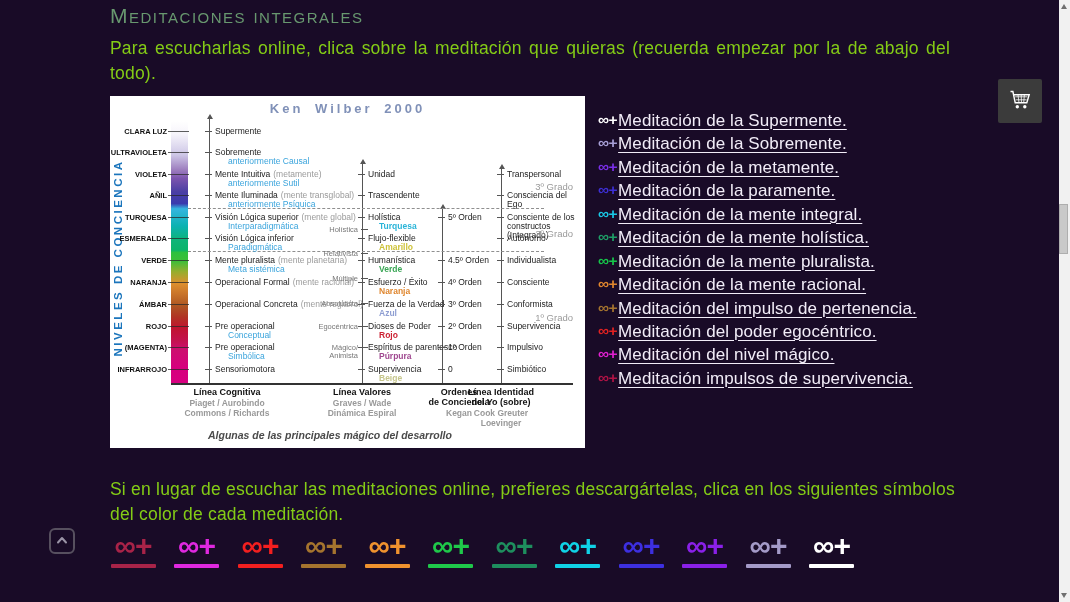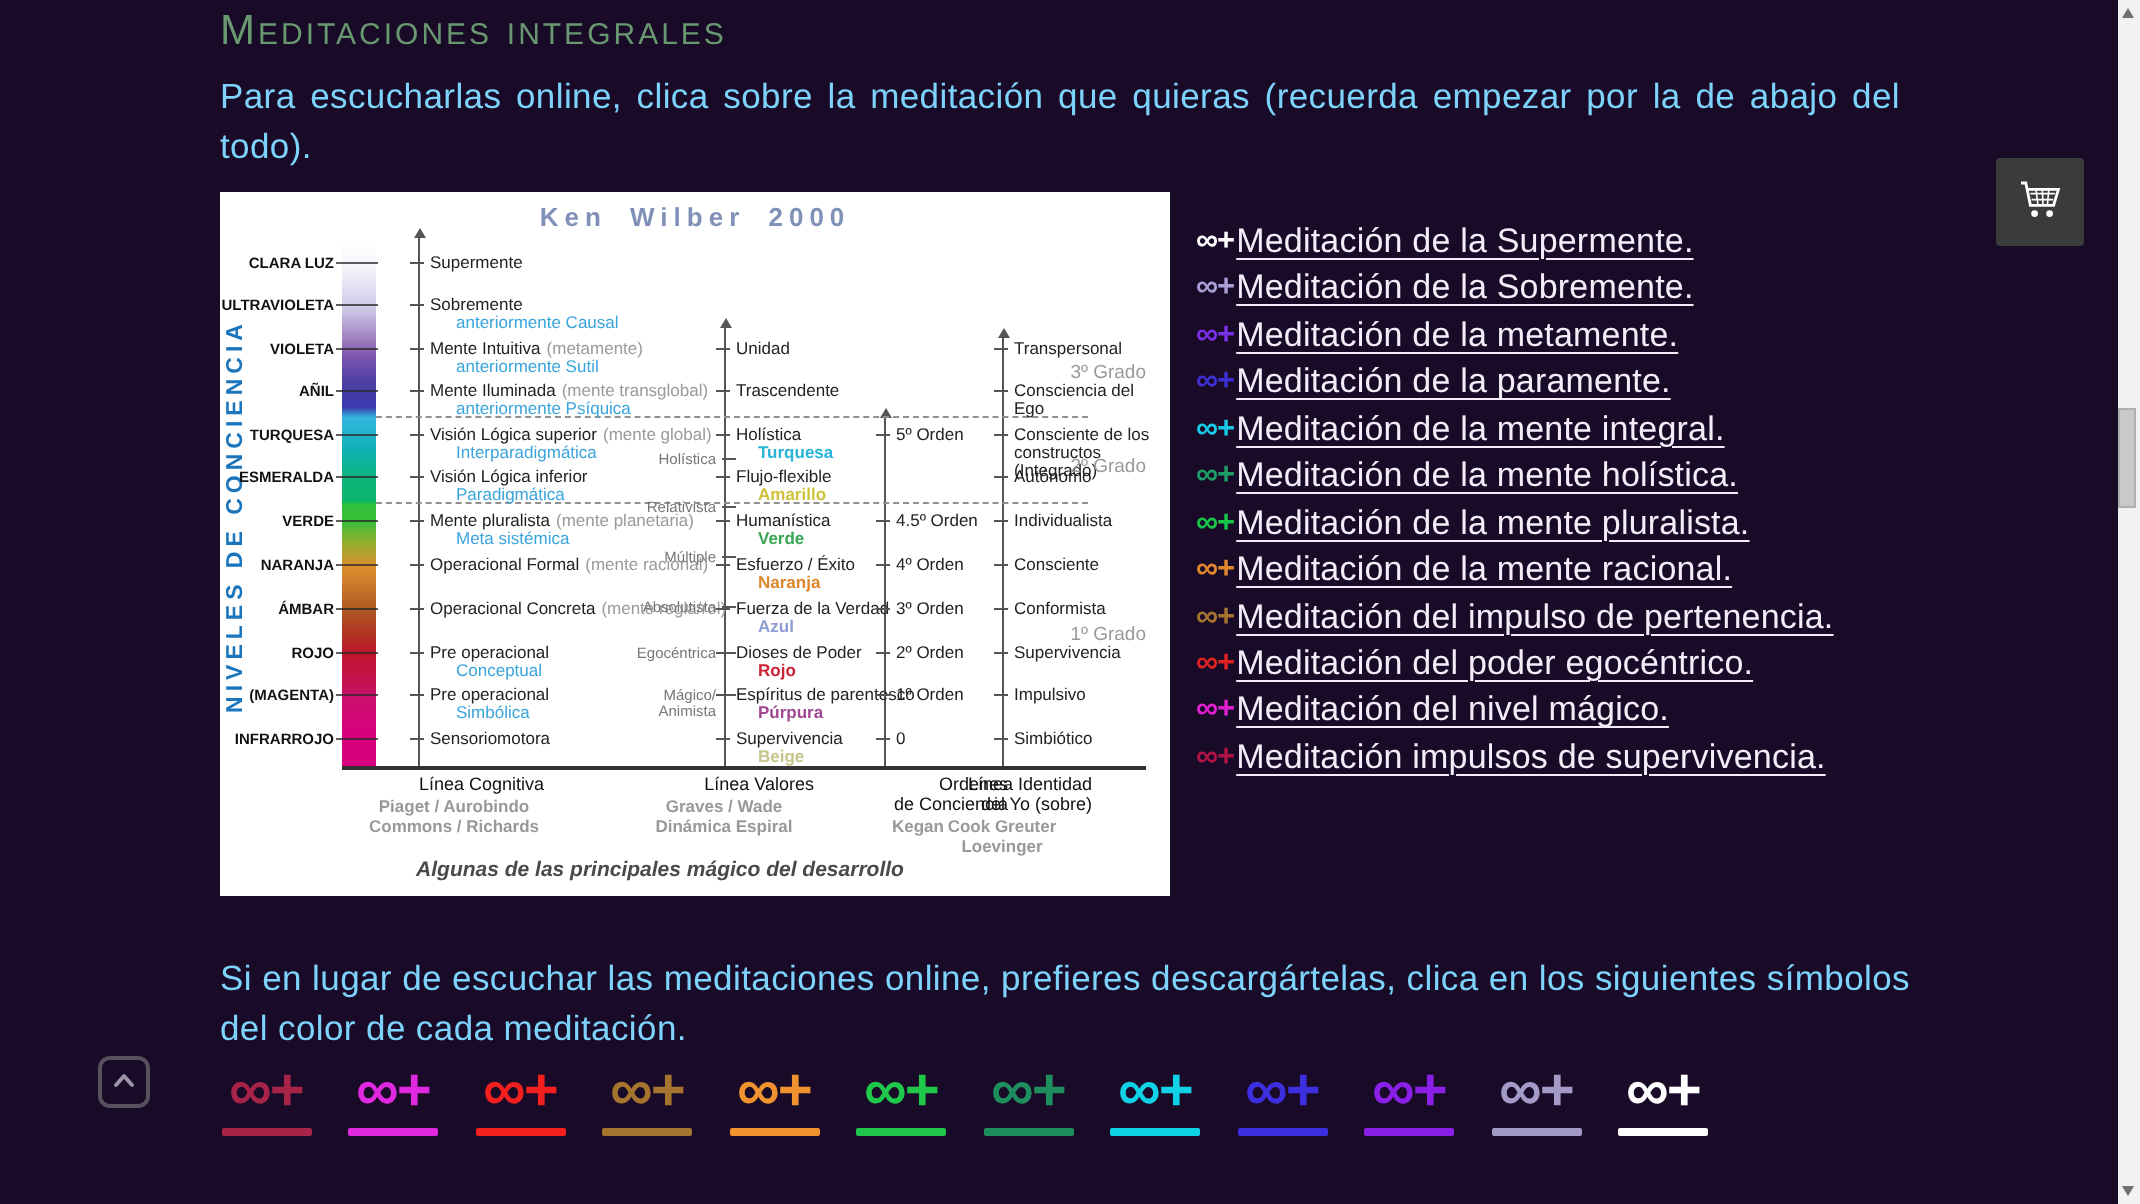--- a/index.html
+++ b/index.html
@@ -2,21 +2,21 @@
 <html><head>
 <meta charset="utf-8">
 <style>
   html,body{margin:0;padding:0;background:#190b27;width:1070px;height:602px;overflow:hidden;
     font-family:"Liberation Sans",sans-serif;}
   .page{position:relative;width:1070px;height:602px;background:#190b27;}
 
   
   .page-title{position:absolute;left:110px;top:4px;margin:0;font-size:21px;font-weight:500;
     color:#68986f;font-variant:small-caps;letter-spacing:1.5px;}
-  .para{position:absolute;left:110px;width:840px;margin:0;color:#7dd3fc;font-size:17.5px;
+  .para{position:absolute;left:110px;width:840px;margin:0;color:#84cc16;font-size:17.5px;
     line-height:25px;text-align:justify;letter-spacing:0.2px;}
   .intro{top:36px;}
   .download{top:477px;width:845px;}
 
   
   .chart{position:absolute;left:110px;top:96px;width:475px;height:352px;background:#ffffff;
     font-family:"Liberation Sans",sans-serif;}
   .c-title{position:absolute;top:5px;left:0;width:100%;text-align:center;font-size:13px;
     font-weight:700;letter-spacing:3px;word-spacing:5px;color:#8091b8;}
   .c-ylab{position:absolute;left:-116px;top:155px;width:250px;height:14px;text-align:center;
@@ -53,21 +53,21 @@
   .vcolor{display:block;padding-left:11px;font-weight:700;}
   .keg{left:338px;top:-5px;width:55px;font-size:8.5px;line-height:9px;color:#222;}
   .keg::before{content:"";position:absolute;left:-10px;top:4px;width:7px;border-top:1px solid #555;}
   .idn{left:397px;top:-5px;width:74px;font-size:8.5px;line-height:9px;color:#222;}
   .idn::before{content:"";position:absolute;left:-10px;top:4px;width:7px;border-top:1px solid #555;}
   .vleft{position:absolute;left:198px;width:50px;text-align:right;font-size:7.5px;line-height:8px;
     color:#777;}
   .vleft::after{content:"";position:absolute;right:-10px;top:3px;width:7px;border-top:1px solid #555;}
   .grado{position:absolute;left:415px;width:48px;text-align:right;font-size:9.5px;color:#9a9a9a;}
   .cfoot{position:absolute;top:291px;width:90px;text-align:center;}
-  .cfoot .fname{font-size:9px;font-weight:400;color:#111;line-height:10px;white-space:pre-line;text-align:right;}
+  .cfoot .fname{font-size:9px;font-weight:700;color:#111;line-height:10px;white-space:pre-line;}
   .cfoot .fsub{font-size:8.5px;font-weight:700;color:#999;line-height:10px;white-space:pre-line;
     margin-top:1px;}
   .c-caption{position:absolute;top:333px;left:40px;width:360px;text-align:center;font-size:10.5px;
     font-weight:700;font-style:italic;color:#4a4a4a;}
 
   
   .links{position:absolute;left:598px;top:111px;}
   .mlink{display:block;height:23.45px;white-space:nowrap;text-decoration:none;cursor:pointer;}
   .mlink-sym{font-size:15.5px;font-weight:700;letter-spacing:-0.5px;margin-right:1px;
     vertical-align:1px;}

